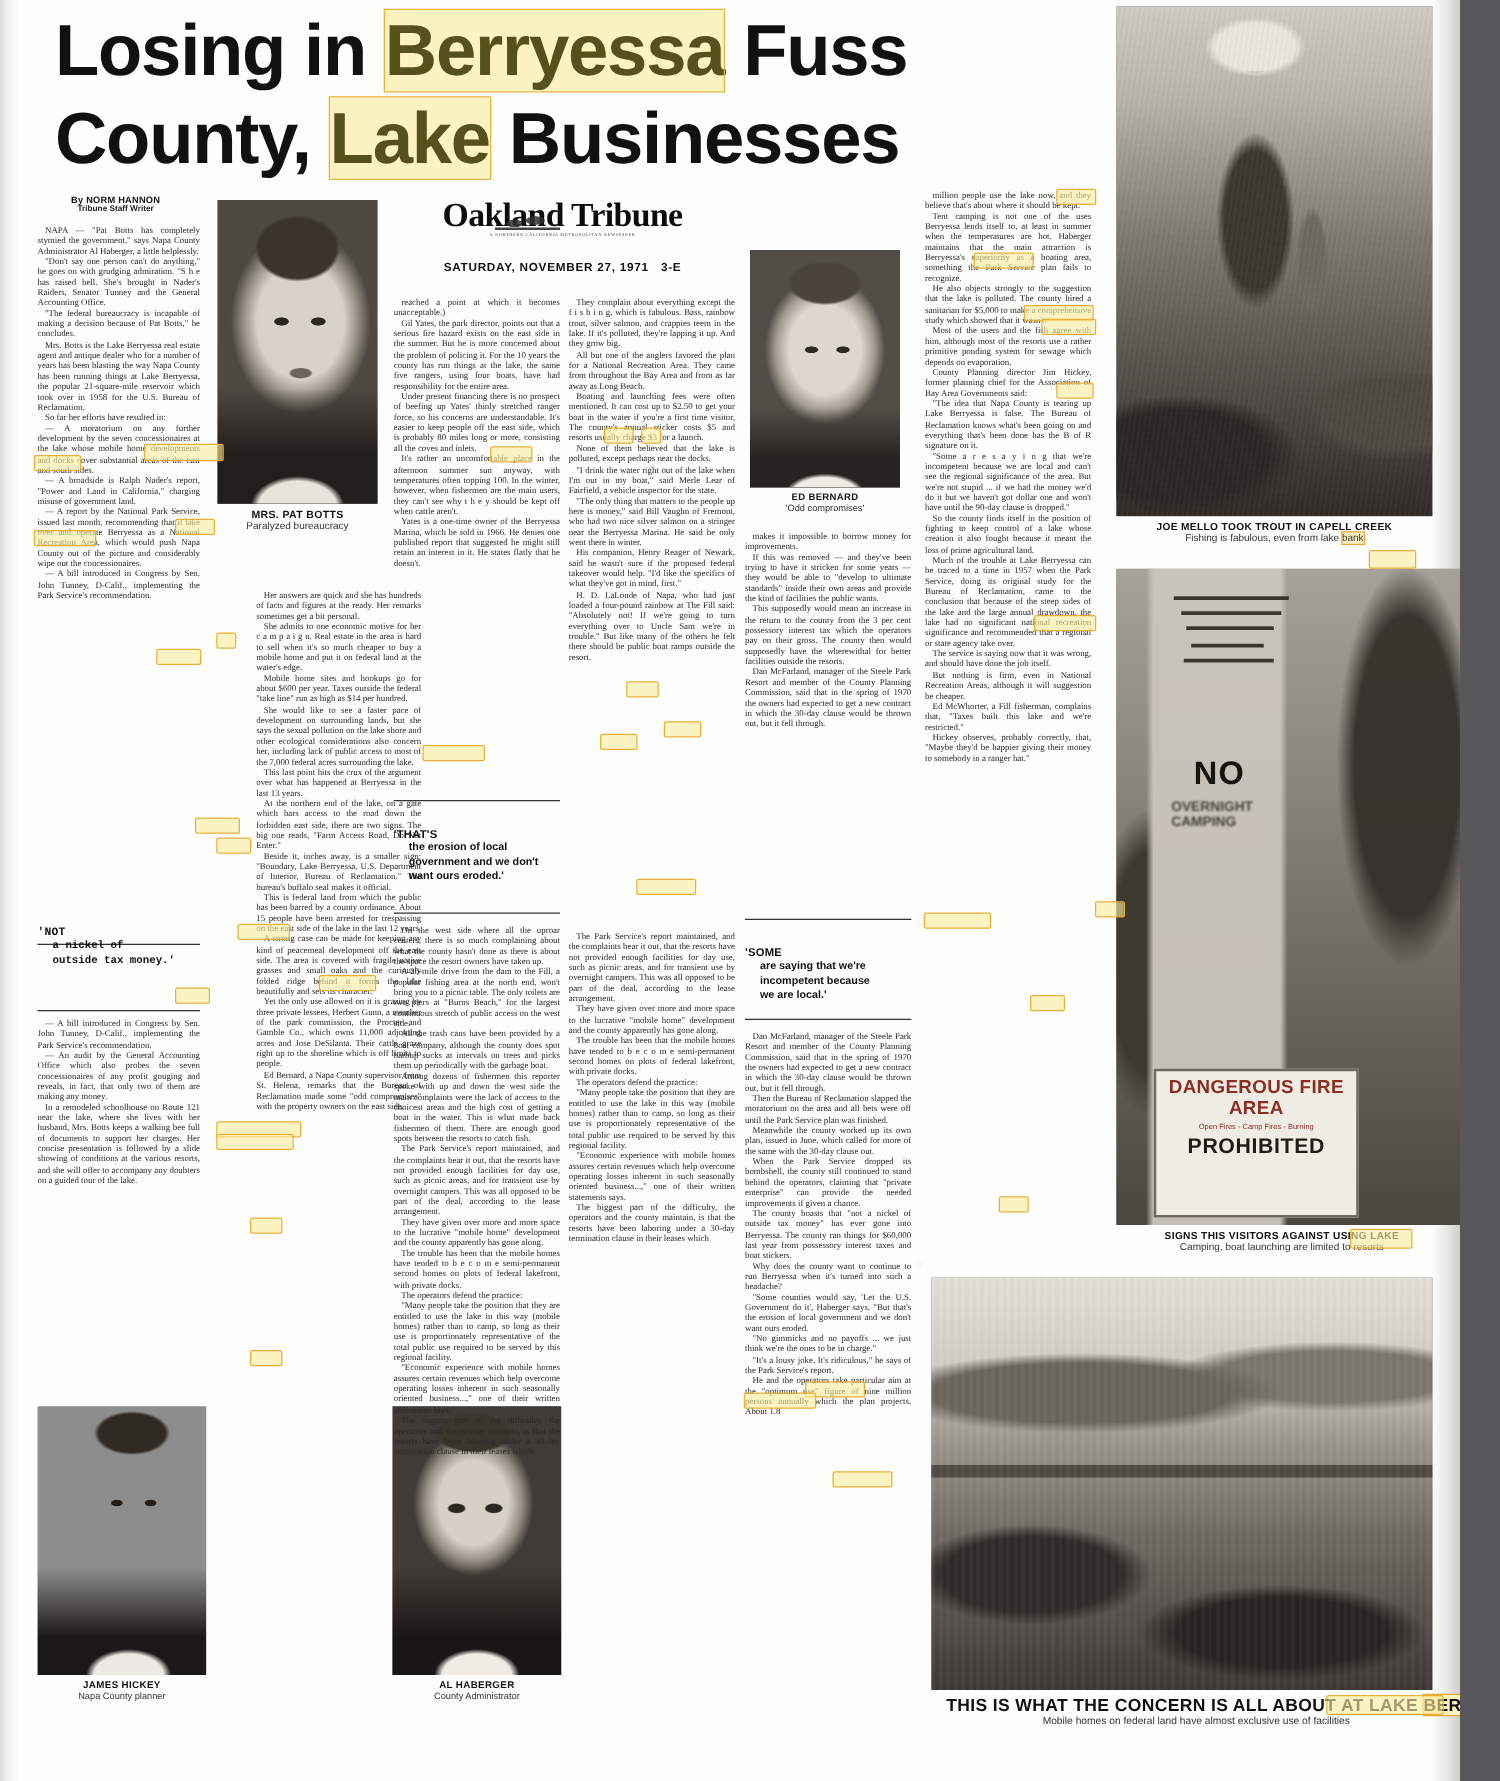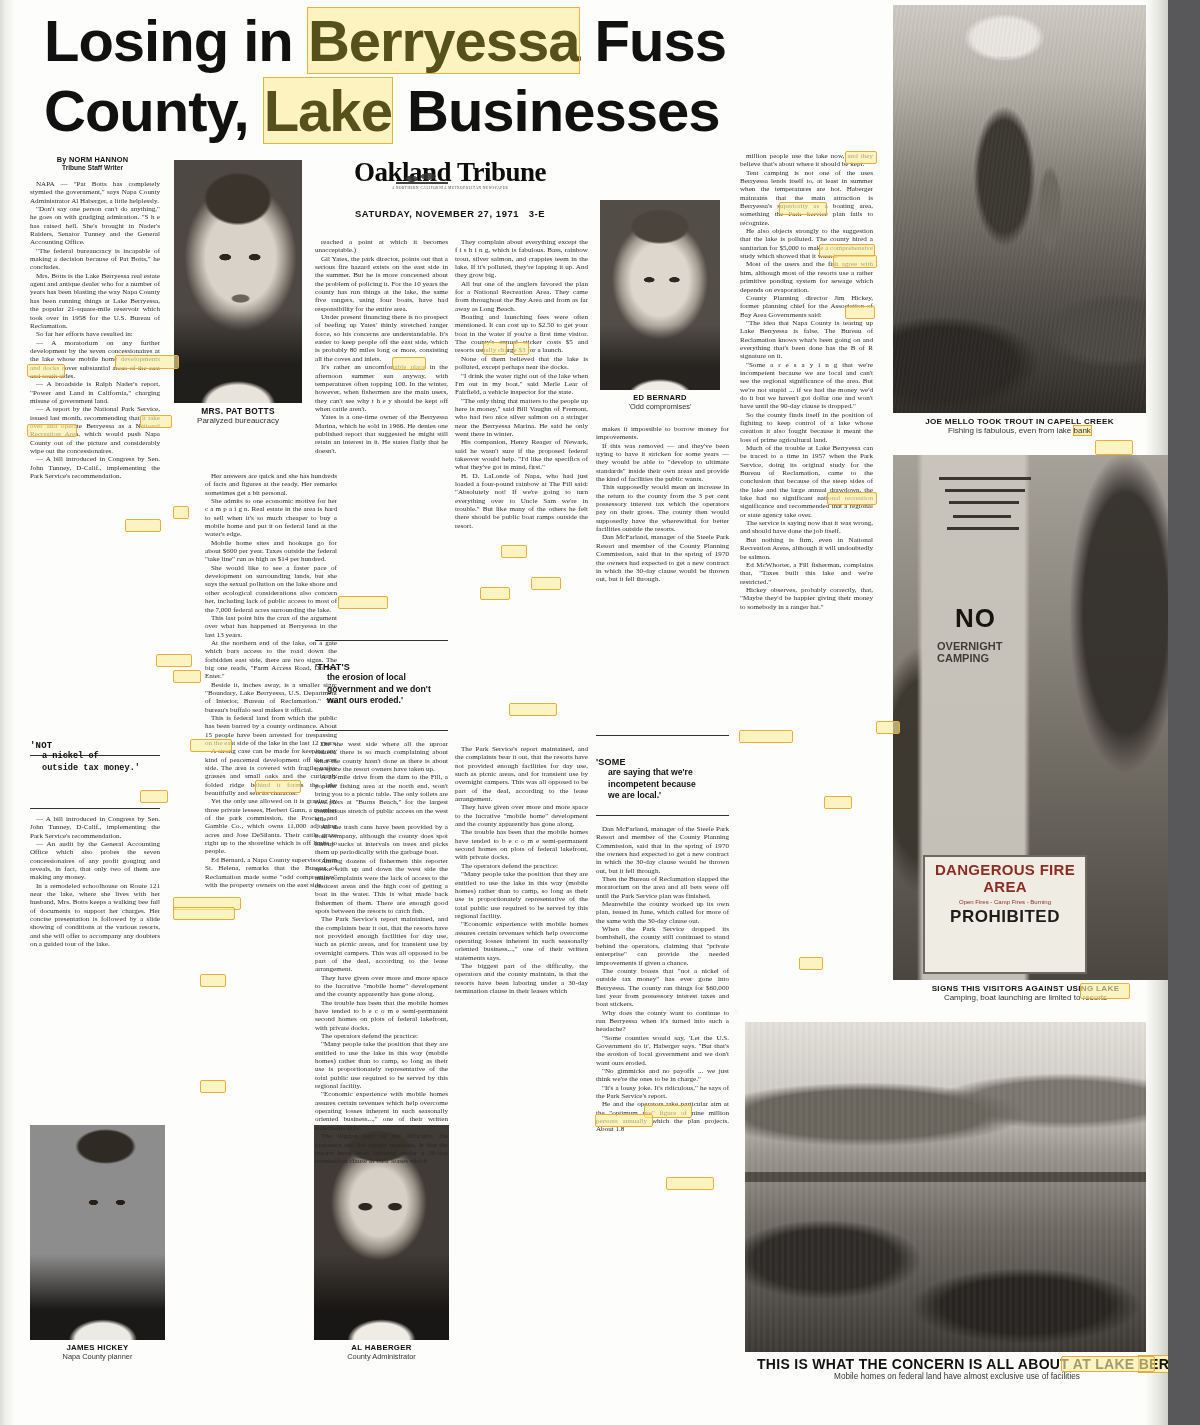--- a/index.html
+++ b/index.html
@@ -349,21 +349,21 @@
     <p>million people use the lake now, and they believe that's about where it should be kept.</p>
     <p>Tent camping is not one of the uses Berryessa lends itself to, at least in summer when the temperatures are hot. Haberger maintains that the main attraction is Berryessa's superiority as a boating area, something the Park Service plan fails to recognize.</p>
     <p>He also objects strongly to the suggestion that the lake is polluted. The county hired a sanitarian for $5,000 to make a comprehensive study which showed that it wasn't.</p>
     <p>Most of the users and the fish agree with him, although most of the resorts use a rather primitive ponding system for sewage which depends on evaporation.</p>
     <p>County Planning director Jim Hickey, former planning chief for the Association of Bay Area Governments said:</p>
     <p>"The idea that Napa County is tearing up Lake Berryessa is false. The Bureau of Reclamation knows what's been going on and everything that's been done has the B of R signature on it.</p>
     <p>"Some a r e s a y i n g that we're incompetent because we are local and can't see the regional significance of the area. But we're not stupid ... if we had the money we'd do it but we haven't got dollar one and won't have until the 90-day clause is dropped."</p>
     <p>So the county finds itself in the position of fighting to keep control of a lake whose creation it also fought because it meant the loss of prime agricultural land.</p>
     <p>Much of the trouble at Lake Berryessa can be traced to a time in 1957 when the Park Service, doing its original study for the Bureau of Reclamation, came to the conclusion that because of the steep sides of the lake and the large annual drawdown, the lake had no significant national recreation significance and recommended that a regional or state agency take over.</p>
     <p>The service is saying now that it was wrong, and should have done the job itself.</p>
-    <p>But nothing is firm, even in National Recreation Areas, although it will undoubtedly be salmon.</p>
+    <p>But nothing is firm, even in National Recreation Areas, although it will suggestion be cheaper.</p>
     <p>Ed McWhorter, a Fill fisherman, complains that, "Taxes built this lake and we're restricted."</p>
     <p>Hickey observes, probably correctly, that, "Maybe they'd be happier giving their money to somebody in a ranger hat."</p>
   </div>
 
   <div class="rule" style="left:30px;top:755px;width:130px;"></div>
   <div class="pq" style="left:30px;top:726px;width:140px;font-family:Liberation Mono, monospace;">
     <div class="lead">'NOT</div>
     <div class="rest" style="white-space:pre-line;">a nickel of
 outside tax money.'</div>
   </div>

